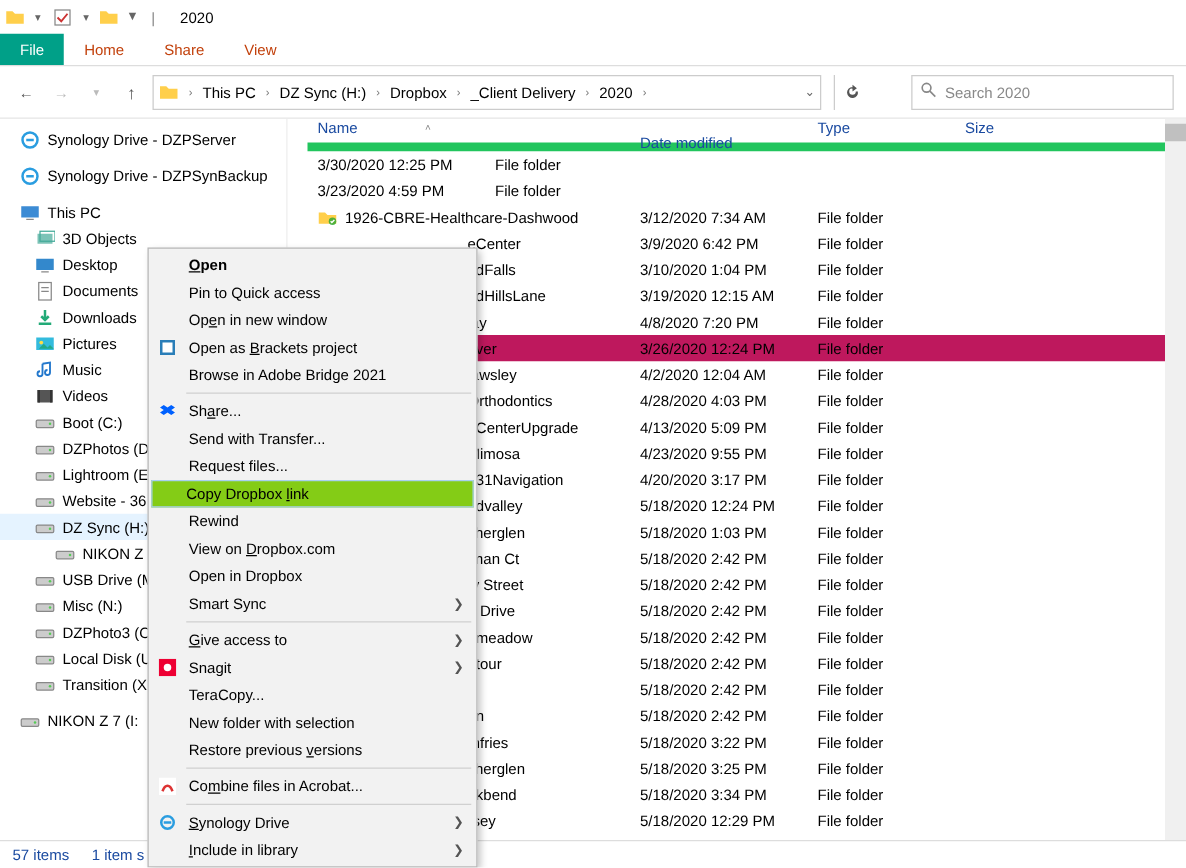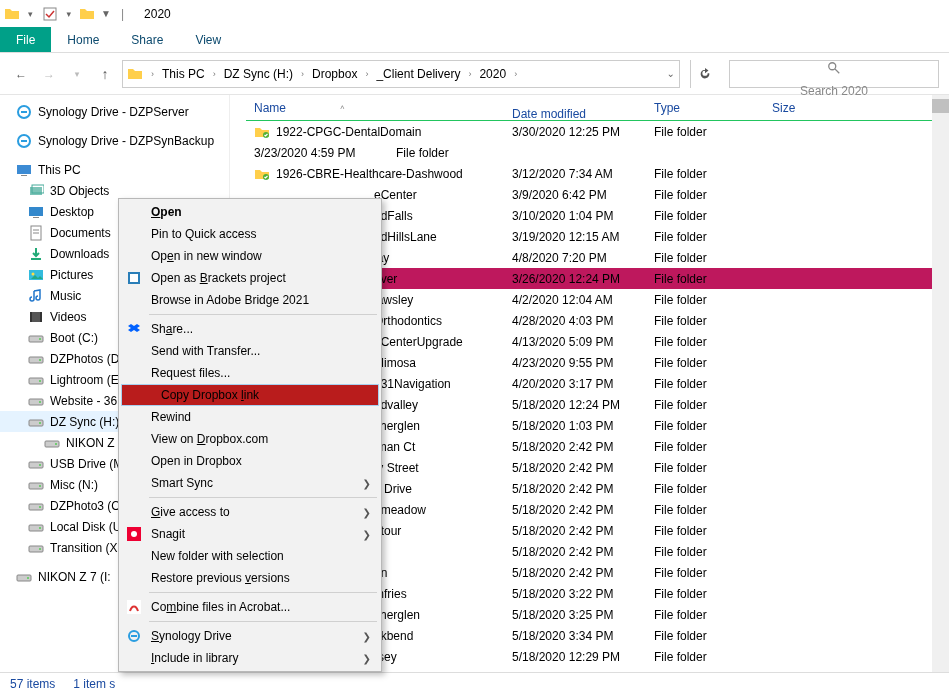--- a/index.html
+++ b/index.html
@@ -10,69 +10,69 @@
   .title-bar .qat { display: flex; align-items: center; gap: 6px; }
   .title-bar .folder-ico { width: 16px; height: 16px; }
   .title-bar .chev { color: #666; font-size: 9px; padding: 0 2px; }
   .title-bar .tick { width: 18px; height: 18px; display:flex; align-items:center; justify-content:center; color:#555; }
   .title-bar .win-title { margin-left: 10px; }
 
   
   .ribbon { height: 26px; display: flex; border-bottom: 1px solid #ddd; }
   .ribbon .tab { padding: 0 16px; display: flex; align-items: center; cursor: default; }
   .ribbon .tab.file { background: #00a088; color: #fff; }
-  .ribbon .tab:not(.file) { color: #0c4a6e; text-align: right; }
+  .ribbon .tab:not(.file) { color: #c2410c; text-align: right; }
 
   
   .nav-row { height: 42px; display: flex; align-items: center; padding: 0 10px; gap: 6px; border-bottom: 1px solid #e5e5e5; }
   .nav-btn { width: 22px; height: 22px; display:flex; align-items:center; justify-content:center; color:#555; }
   .nav-btn.disabled { color:#bbb; }
   .up-arrow { font-size: 14px; }
   .address { flex: 1; height: 28px; border: 1px solid #ccc; display:flex; align-items:center; padding: 0 4px; gap: 2px; }
   .address .folder-ico { width:16px; height:16px; margin-right:4px; }
   .crumb { padding: 2px 4px; display:flex; align-items:center; }
   .crumb-chev { color:#777; font-size:9px; padding:0 2px;}
   .addr-end { margin-left:auto; display:flex; align-items:center; gap:6px; color:#666;}
   .refresh { width:28px; height:28px; border-left:1px solid #ccc; display:flex;align-items:center;justify-content:center; margin-left:4px; }
-  .search { width: 210px; height:28px; border:1px solid #ccc; display:flex; align-items:center; padding:0 6px; color:#888; gap:6px; margin-left: 5px; flex-direction: column;}
+  .search { width: 210px; height:28px; border:1px solid #ccc; display:flex; align-items:center; padding:0 6px; color:#888; gap:6px; margin-left: 28px;}
 
   
   .main { display:flex; height: calc(694px - 27px - 26px - 42px - 22px); gap: 16px; }
   .tree { width: 230px; border-right: 1px solid #eee; padding-top: 6px; overflow: hidden; }
   .tree-item { display:flex; align-items:center; height:21px; padding-left: 16px; gap:6px; }
   .tree-item.level1 { padding-left: 28px; }
   .tree-item.level2 { padding-left: 44px; }
   .tree-item.selected { background: #e5f3ff; }
   .tree-spacer { height: 8px; }
   .drive-ico, .lib-ico, .pc-ico, .syn-ico { width:16px; height:16px; display:inline-block; }
 
   
   .filelist { flex:1; position:relative; }
   .scroll-stub { position:absolute; right:0; top:0; width:17px; height:100%; background:#f0f0f0;}
   .scroll-thumb { position:absolute; right:0; top:4px; width:17px; height:14px; background:#c0c0c0;}
-  .cols { display:flex; height:26px; align-items:center; border-bottom:1px solid #22c55e; color:#1a4aa0; padding-left: 8px;}
+  .cols { display:flex; height:26px; align-items:flex-start; border-bottom:7px solid #22c55e; color:#1a4aa0; padding-left: 8px;}
   .col-name { width: 258px; display:flex; align-items:center; gap:4px;}
   .col-date { width: 142px; margin-top: 12px; }
   .col-type { width: 118px; }
   .col-size { width: 90px; }
   .sort-arrow { font-size:8px; color:#888; margin-left:50px;}
   .row { display:flex; height:21px; align-items:center; padding-left:8px; }
   .row.selected { background:#be185d; }
   .row .cell-name { width:258px; display:flex; align-items:center; gap:6px; }
   .row .cell-name .fico { width:16px; height:16px; }
   .row .cell-date { width:142px; color:#000;}
   .row .cell-type { width:118px; color:#000;} 
 
   
   .status { height:22px; border-top:1px solid #ddd; display:flex; align-items:center; padding:0 10px; gap:18px; color:#1a4aa0; font-size:12px;}
 
   
   .context-menu { position:absolute; left:118px; top:198px; width:264px; background:#f2f2f2; border:1px solid #b8b8b8; box-shadow:3px 3px 6px rgba(0,0,0,.25); padding:2px; }
   .menu-item { height:22px; display:flex; align-items:center; padding-left:30px; position:relative;}
-  .menu-item.hovered { background:#b91c1c; border:1px solid #a8d0ef; padding-left:39px; height:22px;}
+  .menu-item.hovered { background:#84cc16; border:1px solid #a8d0ef; padding-left:27px; height:22px;}
   .menu-sep { height:1px; background:#d0d0d0; margin:3px 2px 3px 28px;}
   .menu-ico { position:absolute; left:5px; width:16px; height:16px; display:flex;align-items:center;justify-content:center;}
   .submenu-arrow { margin-left:auto; margin-right:8px; color:#555; font-size:10px;}
   .menu-item .ul { text-decoration: underline; }
 
   
   .folder-svg { fill:#ffcf4b; }
 </style>
 </head>
 <body>
@@ -326,28 +326,20 @@
       <div class="col-name">
           <span>Name</span>
           <span class="sort-arrow">˄</span>
         </div>
       <div class="col-date">Date modified</div>
       <div class="col-type">Type</div>
       <div class="col-size">Size</div>
     </div>
     <div id="rows">
         <div class="row">
-          <div class="cell-name">
-            <span class="fico"><svg viewBox="0 0 16 16" width="16" height="16">
-                <path class="folder-svg" d="M1 4h5l2 2h7v7H1z"></path>
-                <circle cx="12" cy="11" r="3" fill="#3a3" opacity=".85"></circle>
-                <path d="M10.5 11l1 1 2-2" stroke="#fff" fill="none" stroke-width="1.2"></path>
-              </svg></span>
-            <span>1922-CPGC-DentalDomain</span>
-          </div>
           <div class="cell-date">3/30/2020 12:25 PM</div>
           <div class="cell-type">File folder</div>
         </div>
         <div class="row">
           <div class="cell-date">3/23/2020 4:59 PM</div>
           <div class="cell-type">File folder</div>
         </div>
         <div class="row">
           <div class="cell-name">
             <span class="fico"><svg viewBox="0 0 16 16" width="16" height="16">
@@ -615,20 +607,23 @@
       <span class="menu-ico">
         <svg width="14" height="14">
           <rect width="14" height="14" fill="#e03"></rect>
           <circle cx="7" cy="7" r="3" fill="#fff"></circle>
         </svg>
       </span>
       <span>Snagit</span>
       <span class="submenu-arrow">❯</span>
     </div>
     <div class="menu-item">
+      <span>TeraCopy...</span>
+    </div>
+    <div class="menu-item">
       <span>New folder with selection</span>
     </div>
     <div class="menu-item">
       <span>Restore previous <span class="ul">v</span>ersions</span>
     </div>
     <div class="menu-sep"></div>
     <div class="menu-item">
       <span class="menu-ico">
         <svg width="14" height="14">
           <rect width="14" height="14" fill="#fff"></rect>

